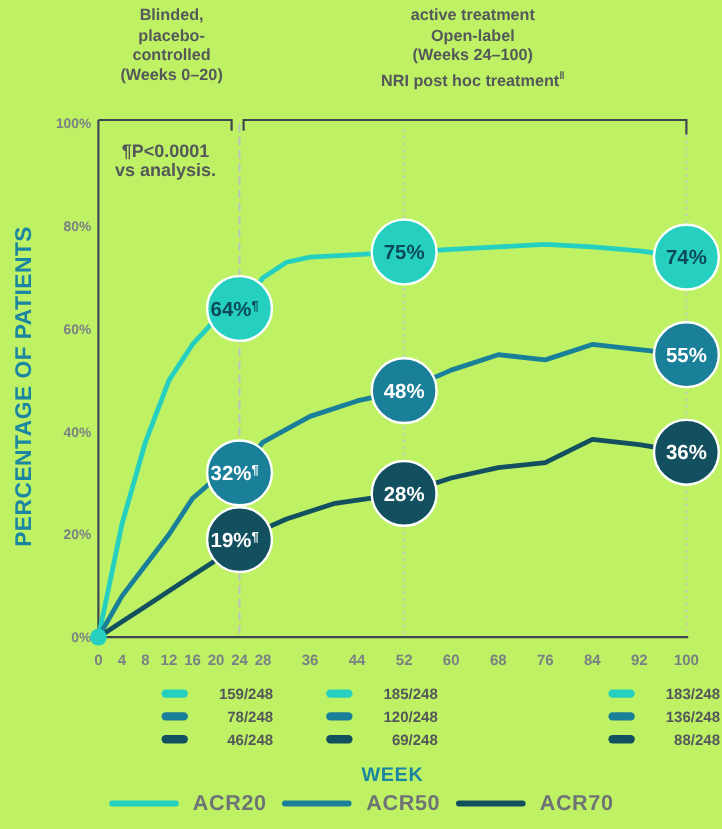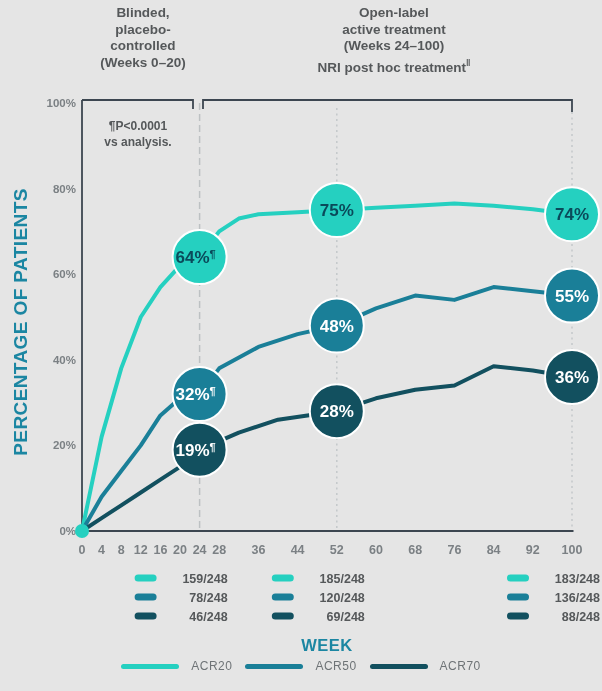--- a/index.html
+++ b/index.html
@@ -1,55 +1,55 @@
 <!DOCTYPE html>
 <html><head>
 <meta charset="utf-8">
 <style>
   html,body{margin:0;padding:0;background:#ffffff;}
-  .figure{position:relative;width:602px;height:691px;background:#e5e5e5;overflow:hidden;
+  .figure{position:relative;width:602px;height:691px;background:#bef264;overflow:hidden;
           font-family:"Liberation Sans", sans-serif;}
   .hdr{position:absolute;top:5px;text-align:center;font-size:13.5px;font-weight:700;
        color:#55585A;line-height:16.5px;}
   .hdr-left{left:63px;width:160px;}
   .hdr-right{left:274px;width:240px;}
   .hdr sup{font-size:9px;}
   .y-title{position:absolute;left:21px;top:322px;transform:translate(-50%,-50%) rotate(-90deg);
            white-space:nowrap;font-size:19px;font-weight:700;color:#1B86A2;letter-spacing:.4px;}
-  .note{position:absolute;font-size:12px;font-weight:700;color:#55585A;text-align:center;line-height:15.5px;}
+  .note{position:absolute;font-size:15px;font-weight:700;color:#55585A;text-align:center;line-height:15.5px;}
   .note-pvalue{left:88px;top:119px;width:100px;}
   .note-primary{left:147px;top:170px;width:100px;}
   svg#chart-svg{position:absolute;left:0;top:0;}
   .ytick{font:700 11.5px "Liberation Sans",sans-serif;fill:#7B8084;}
   .xtick{font:700 12.5px "Liberation Sans",sans-serif;fill:#7B8084;}
   .bubble-label{font:700 17px "Liberation Sans",sans-serif;}
   .bubble-sup{font-size:11px;}
   .resp-text{font:700 12.5px "Liberation Sans",sans-serif;fill:#55585A;}
   .week-label{font:700 16.5px "Liberation Sans",sans-serif;fill:#1B86A2;letter-spacing:.5px;}
   .legend{position:absolute;left:0;top:659px;width:602px;display:flex;justify-content:center;
           align-items:center;gap:13px;}
   .legend-item{display:flex;align-items:center;gap:12px;}
   .leg-line{display:inline-block;width:58px;height:5px;border-radius:2.5px;}
-  .leg-text{font-size:12px;font-weight:400;color:#6E7376;letter-spacing:.5px;}
+  .leg-text{font-size:18px;font-weight:700;color:#6E7376;letter-spacing:.5px;}
 </style>
 </head>
 <body>
 
 <div class="figure">
 
   <div class="hdr hdr-left">
     <div>Blinded,</div>
     <div>placebo-</div>
     <div>controlled</div>
     <div>(Weeks 0–20)</div>
   </div>
 
   <div class="hdr hdr-right">
+    <div>active treatment</div>
     <div>Open-label</div>
-    <div>active treatment</div>
     <div>(Weeks 24–100)</div>
     <div><span>NRI post hoc treatment</span><sup>‖</sup></div>
   </div>
 
   <div class="y-title">PERCENTAGE OF PATIENTS</div>
 
   <div class="note note-pvalue">
     <div>¶P&lt;0.0001</div>
     <div>vs analysis.</div>
   </div>

